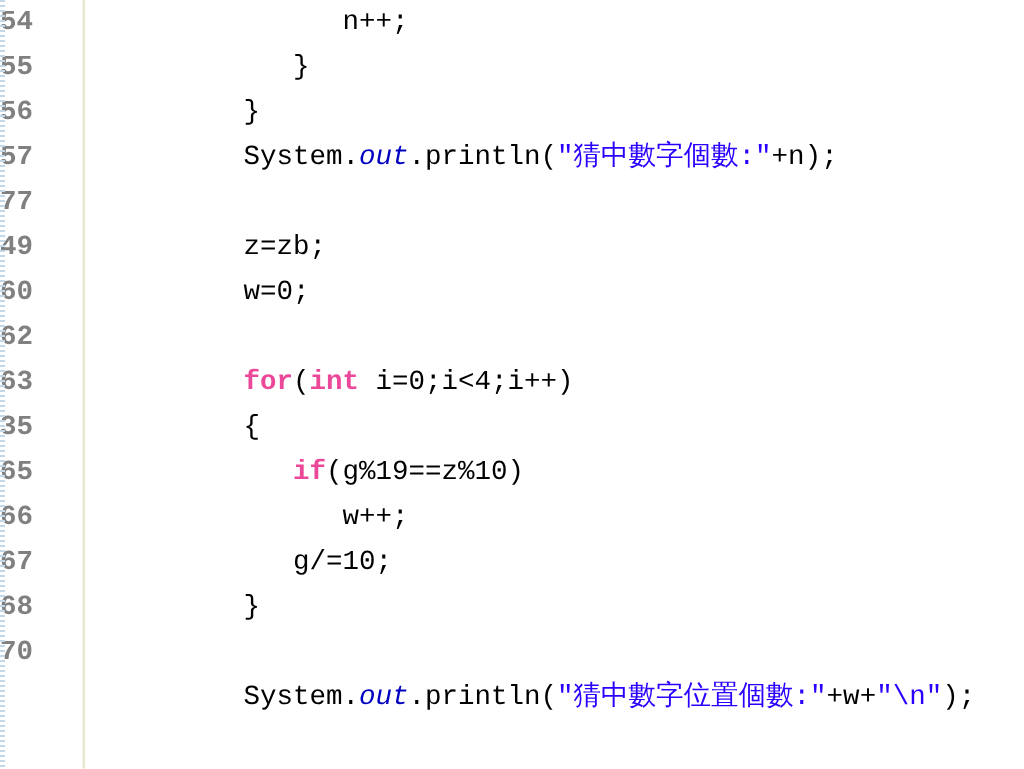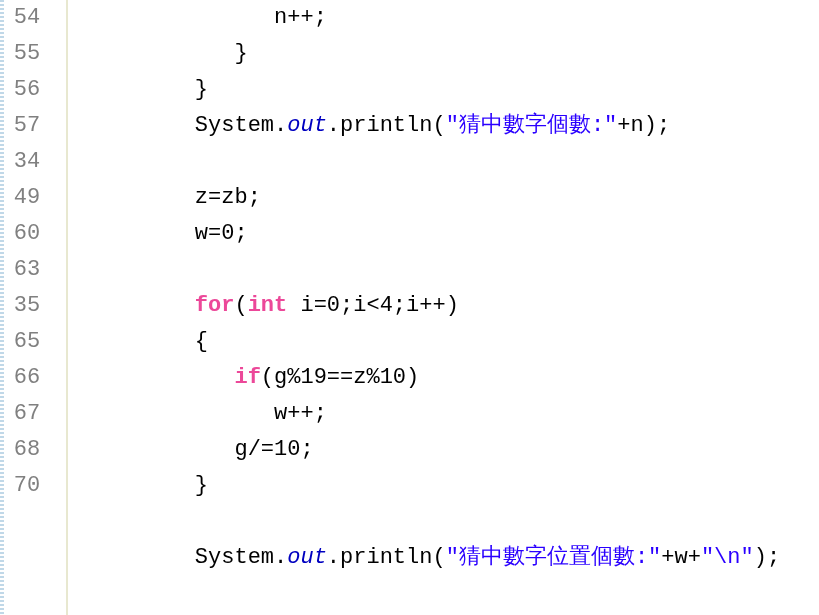--- a/index.html
+++ b/index.html
@@ -26,25 +26,25 @@
       left: 0; top: 0; bottom: 0;
       width: 4px;
       background: repeating-linear-gradient(
         to bottom,
         #c0d8e8 0px, #c0d8e8 2px,
         transparent 2px, transparent 4px
       );
     }
     .line-num {
       color: #808080;
-      text-align: center;
+      text-align: left;
       height: 36px;
       line-height: 36px;
       padding-right: 4px;
-      font-weight: 400;
+      font-weight: 700;
     }
     .code-area {
       flex: 1;
       padding-left: 8px;
       background: #ffffff;
     }
     .code-line {
       height: 36px;
       line-height: 36px;
       white-space: pre;
@@ -56,23 +56,24 @@
     .plain { color: #000000; }
   </style>
 </head>
 <body>
 
 <div class="gutter">
   <div class="line-num">54</div>
   <div class="line-num">55</div>
   <div class="line-num">56</div>
   <div class="line-num">57</div>
-  <div class="line-num">34</div>
+  <div class="line-num">77</div>
   <div class="line-num">49</div>
   <div class="line-num">60</div>
+  <div class="line-num">62</div>
   <div class="line-num">63</div>
   <div class="line-num">35</div>
   <div class="line-num">65</div>
   <div class="line-num">66</div>
   <div class="line-num">67</div>
   <div class="line-num">68</div>
   <div class="line-num">70</div>
 </div>
 
 <div class="code-area">

